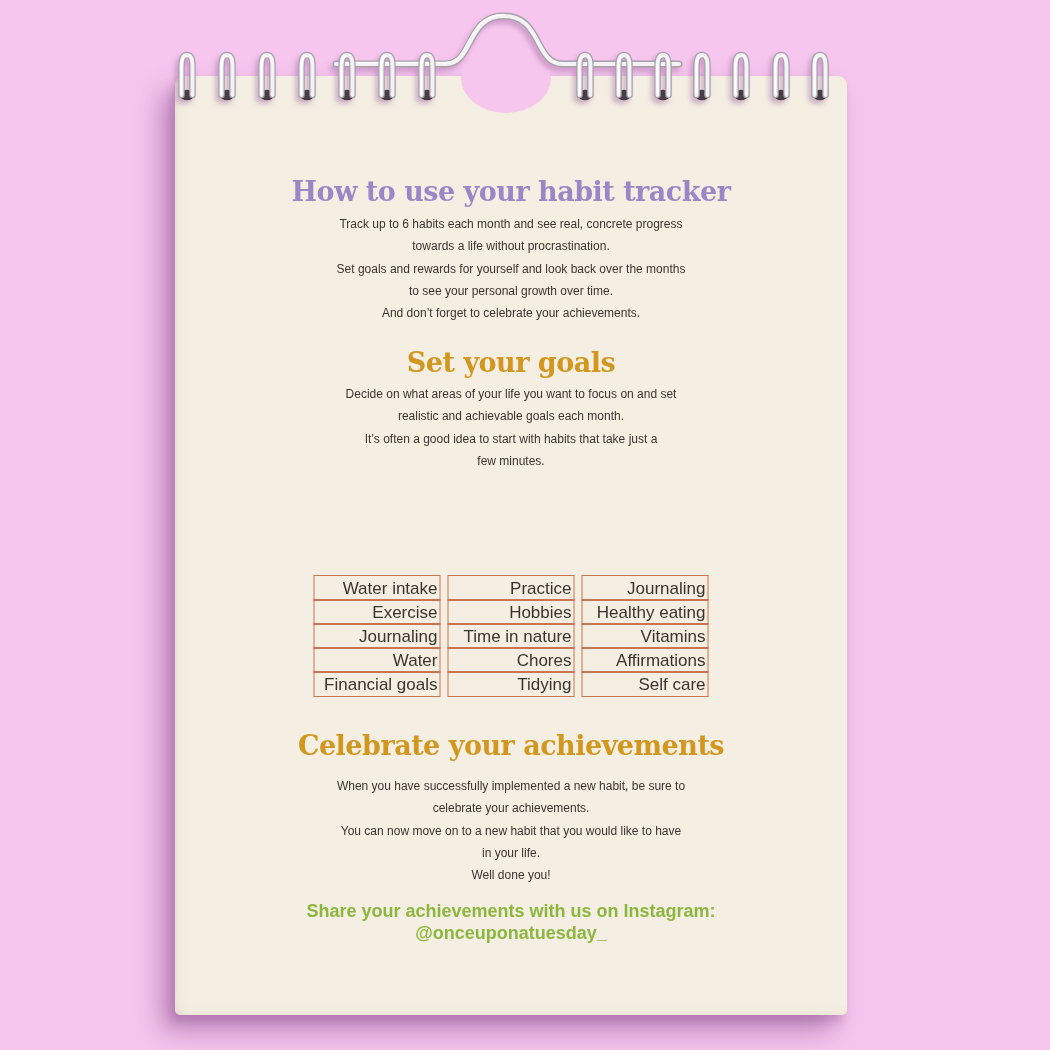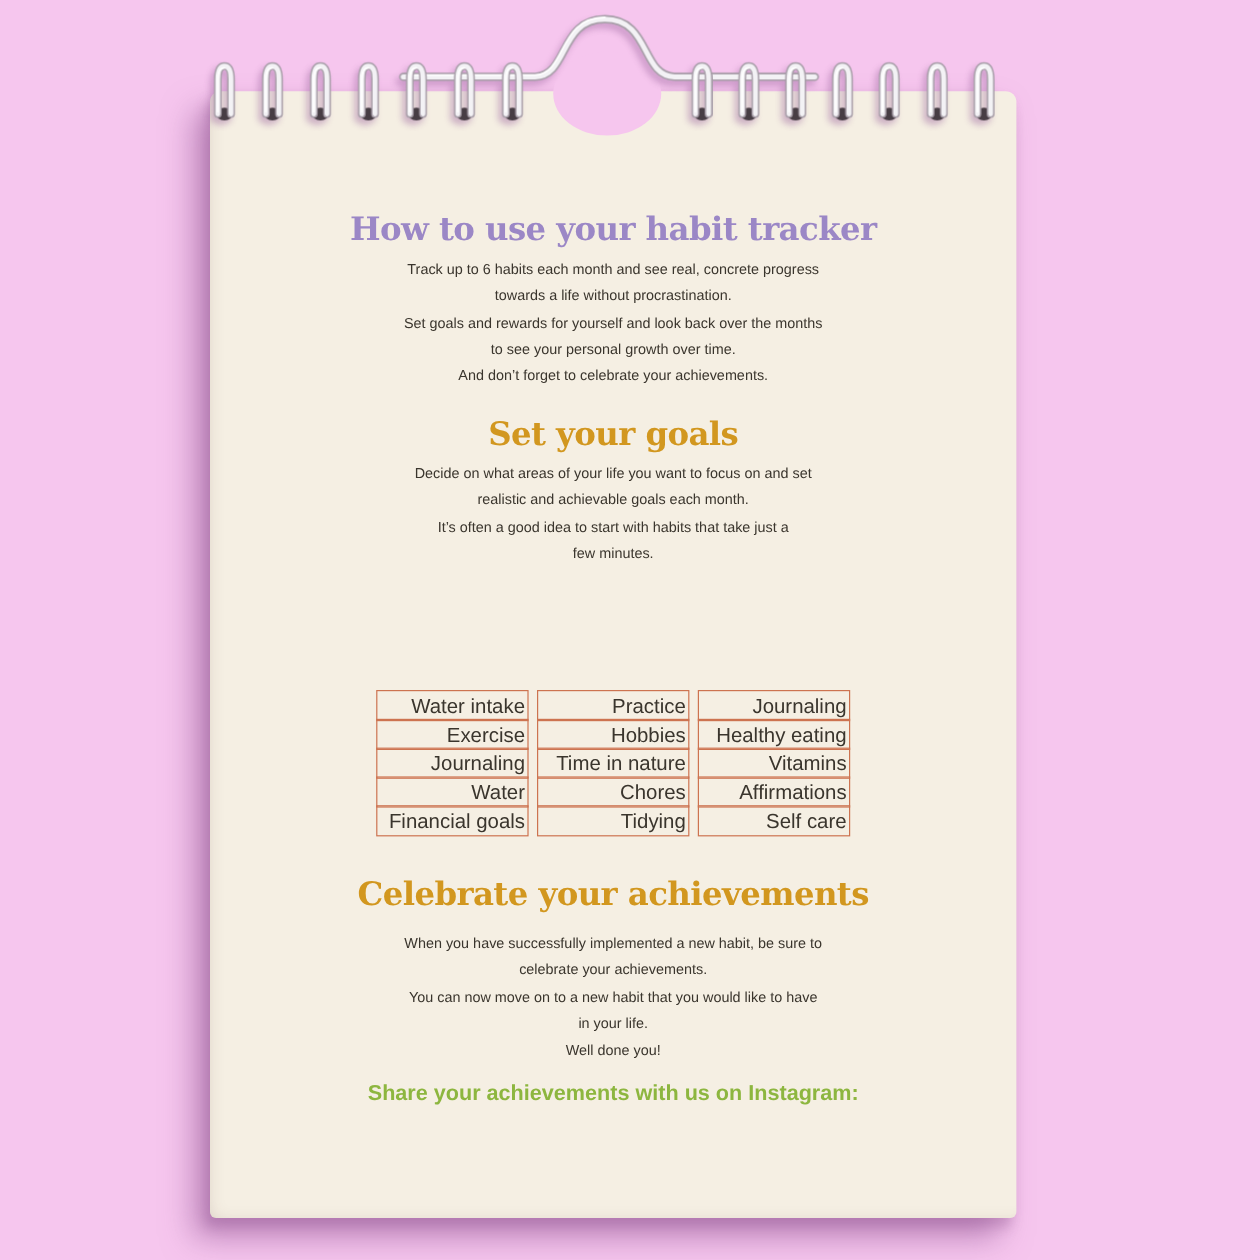--- a/index.html
+++ b/index.html
@@ -130,20 +130,21 @@
     <h2 class="block title orange" style="top:654px">Celebrate your achievements</h2>
 
     <div class="block para" style="top:699px">When you have successfully implemented a new habit, be sure to
 celebrate your achievements.
 You can now move on to a new habit that you would like to have
 in your life.
 Well done you!</div>
 
     <div class="block insta" style="top:824px">
       <div>Share your achievements with us on Instagram:</div>
+      <div>@onceuponatuesday_</div>
     </div>
 
   </div>
 
   <svg class="binding" width="1050" height="135" viewBox="0 0 1050 135" aria-hidden="true">
     <defs>
       <g id="loop">
         <ellipse class="hole" cx="0" cy="95" rx="7" ry="5.3"></ellipse>
         <path class="wire-outline" stroke-width="6.5" d="M -5.5 95 L -5.5 66 Q -5.5 55 0 55 Q 5.5 55 5.5 66 L 5.5 95"></path>
         <path class="wire-body" stroke-width="4" d="M -5.5 95 L -5.5 66 Q -5.5 55 0 55 Q 5.5 55 5.5 66 L 5.5 95"></path>

